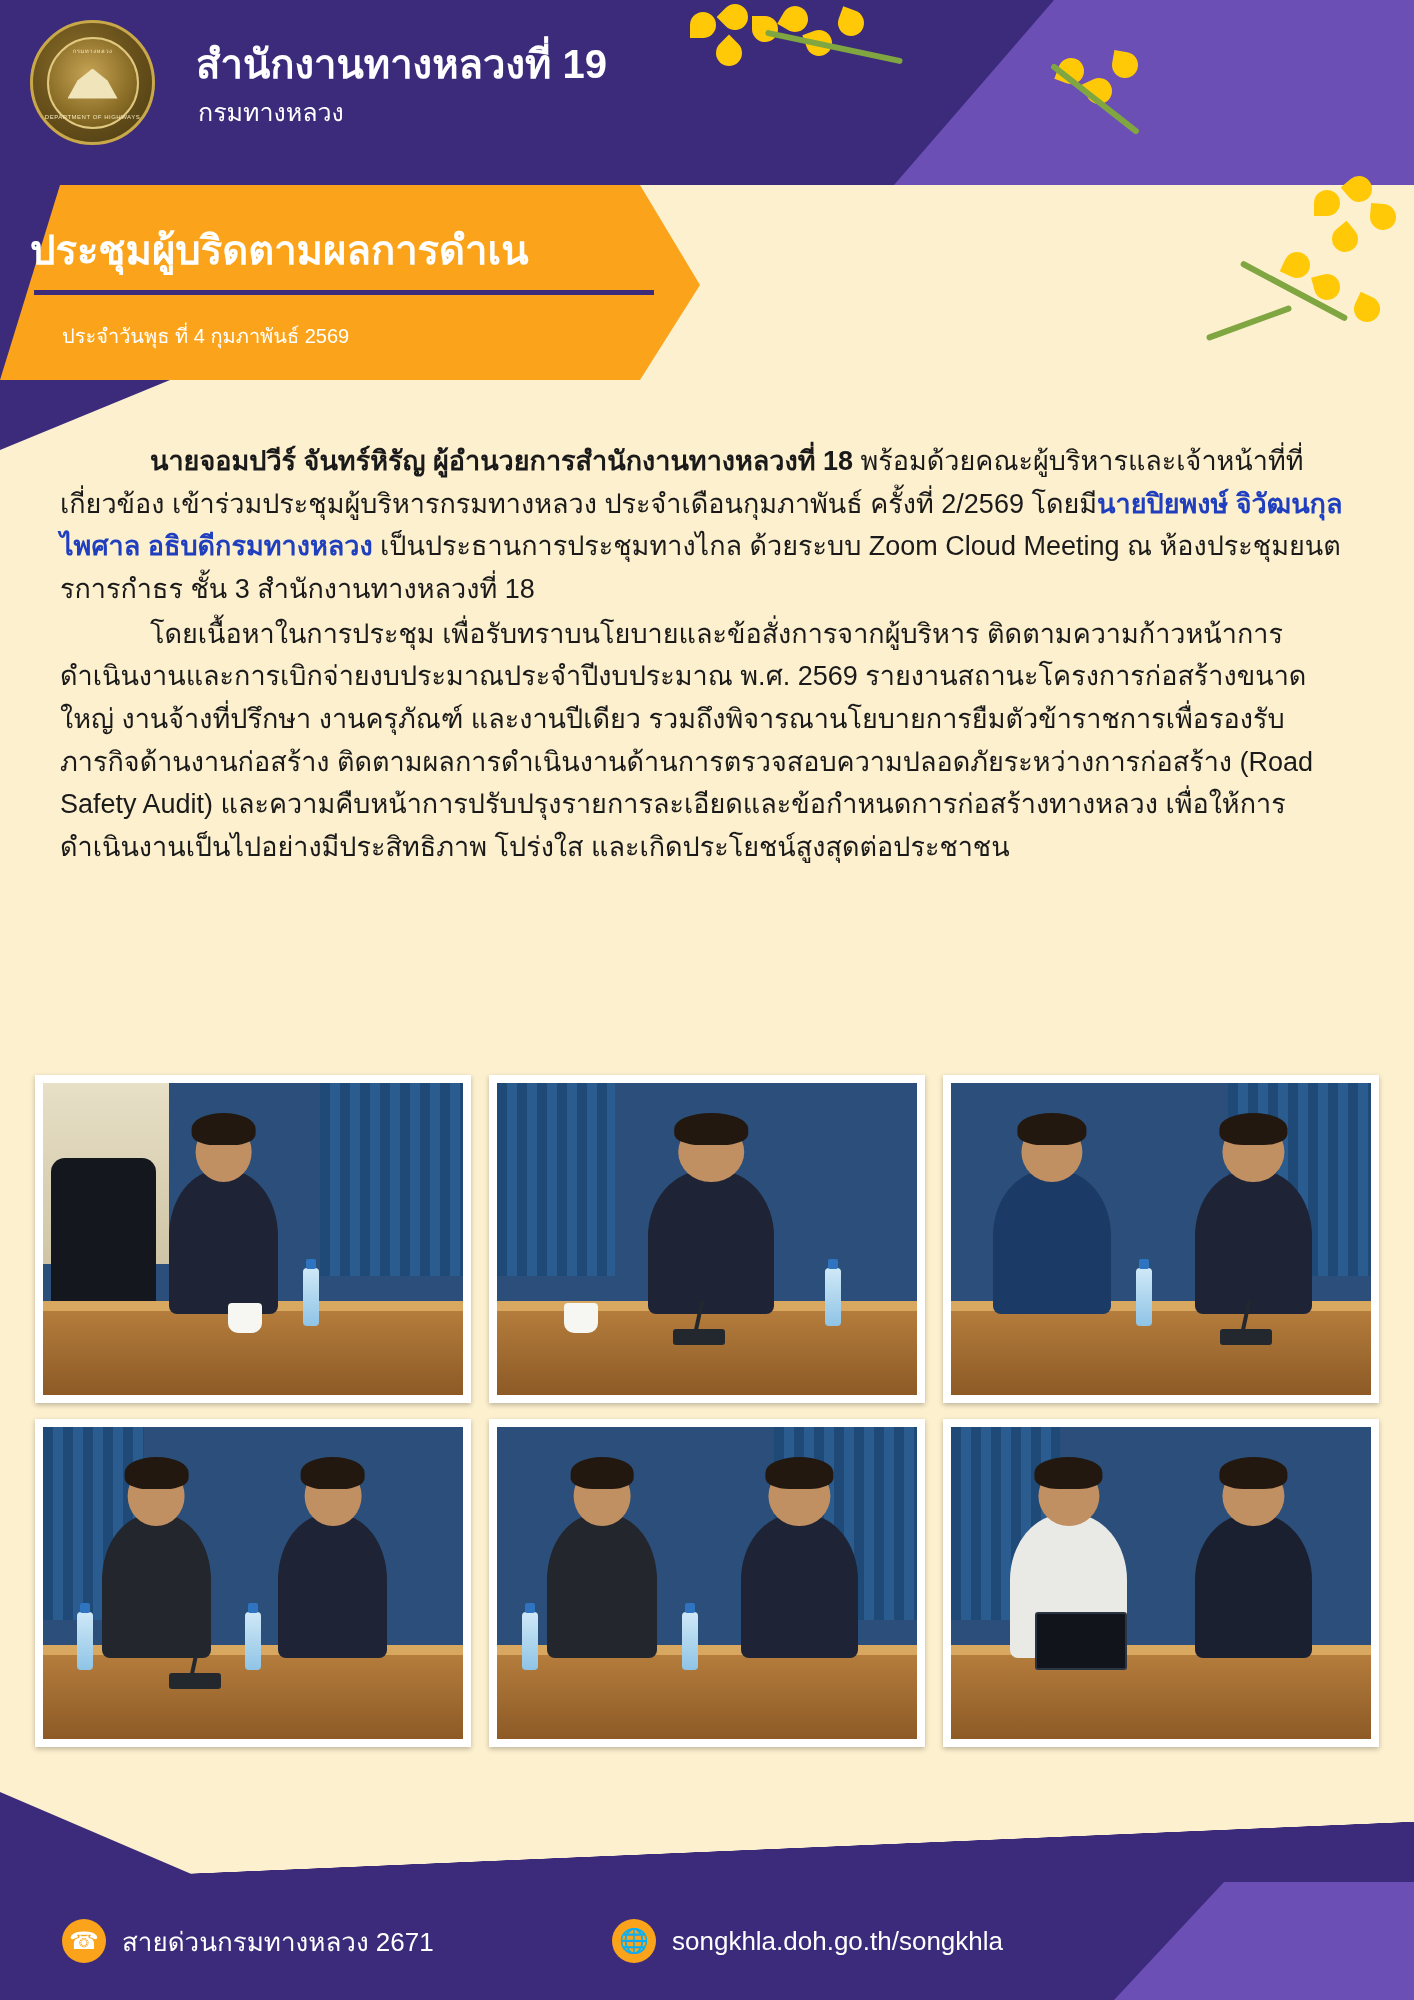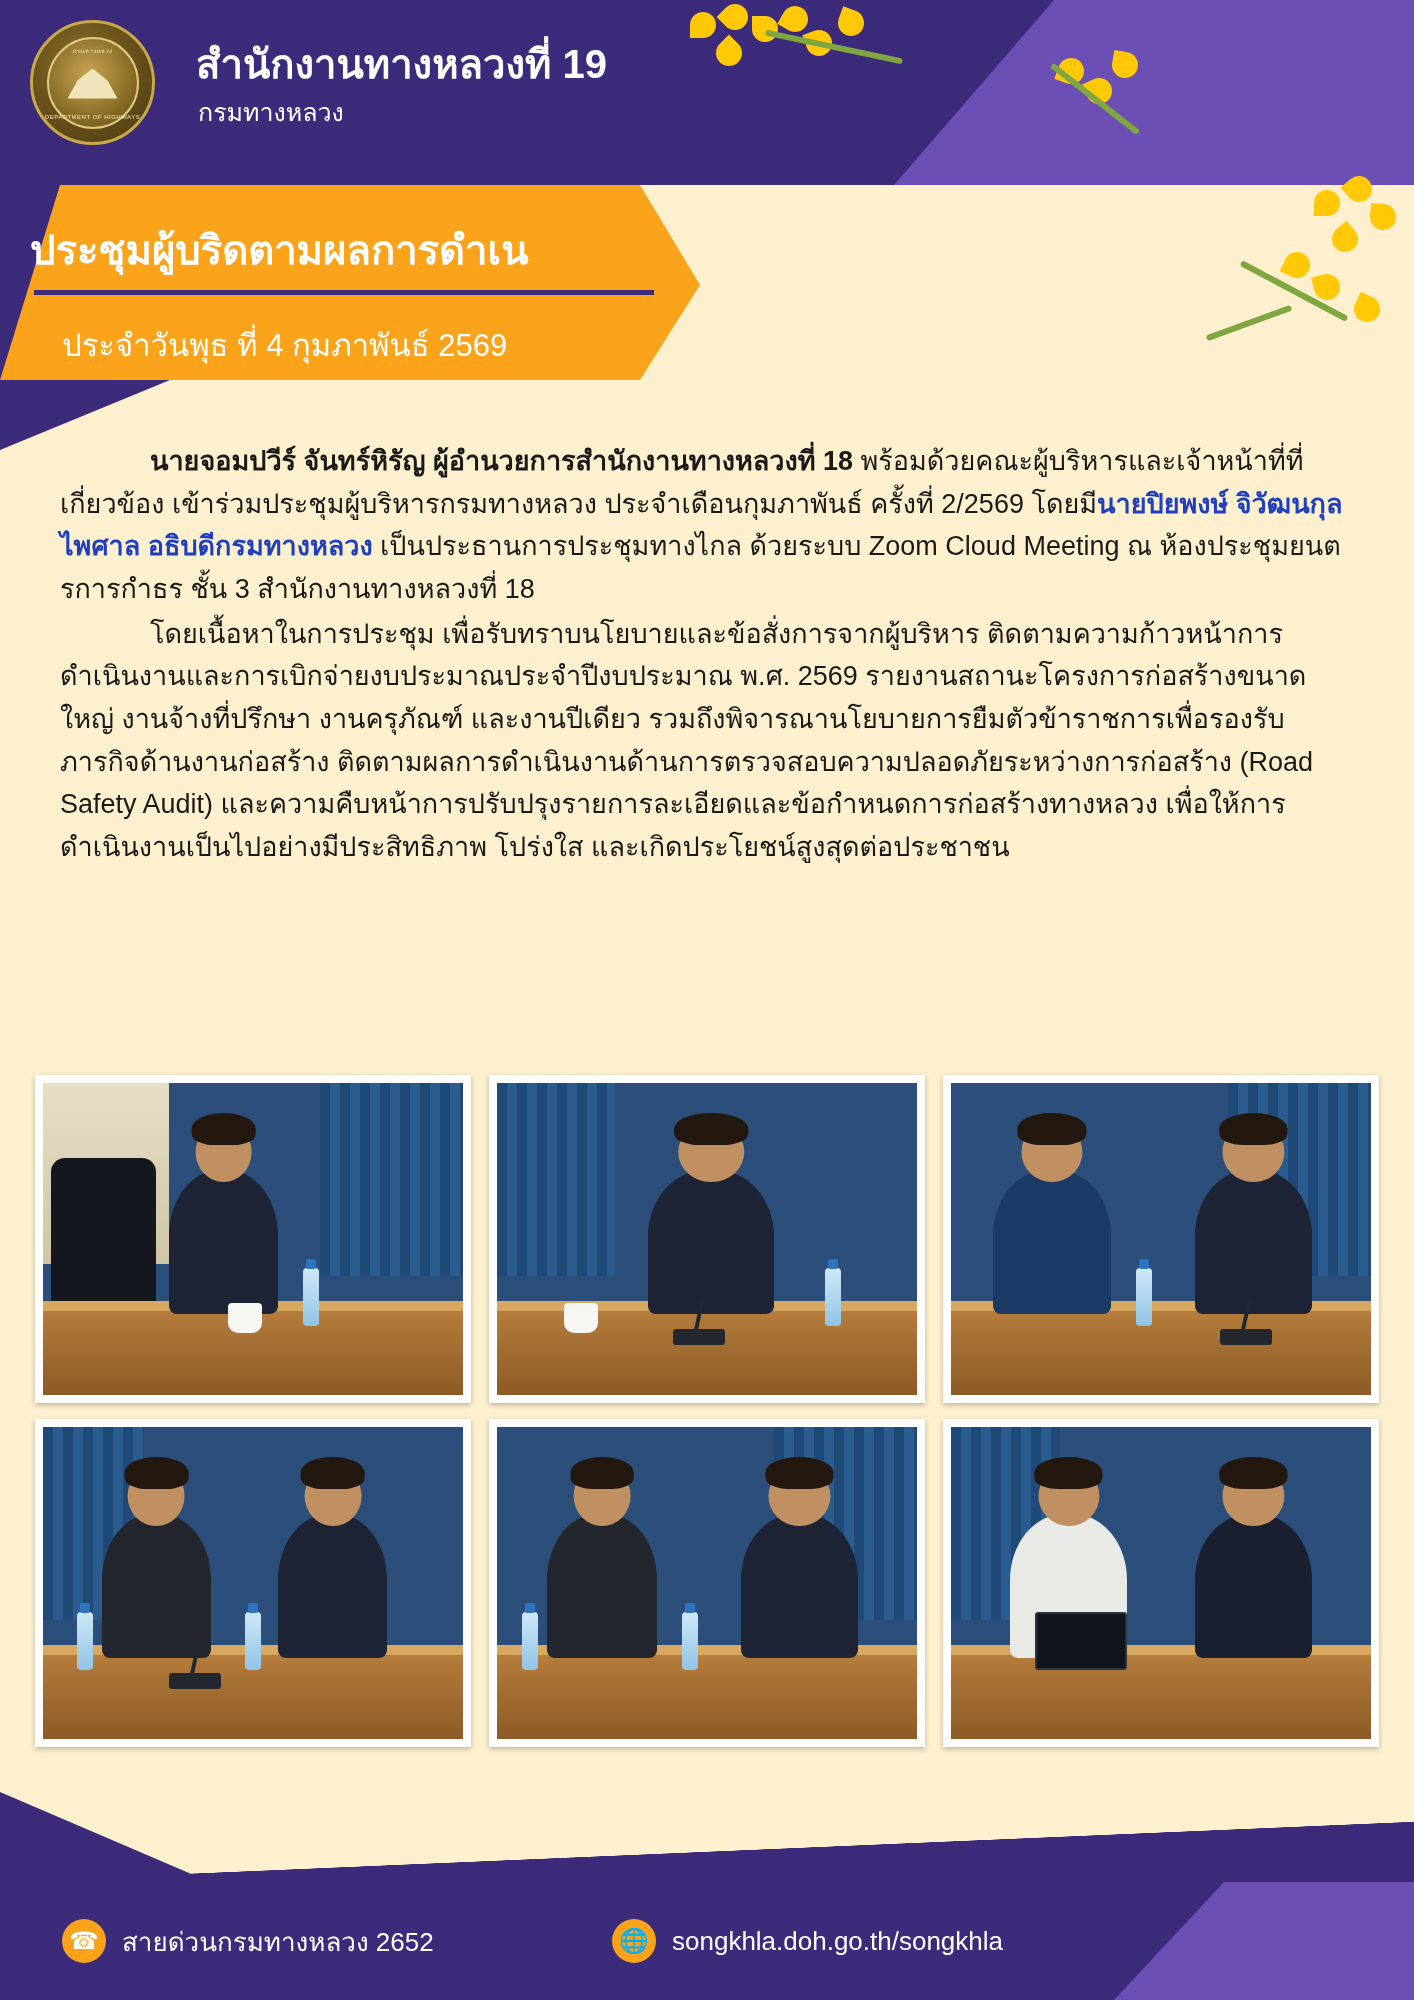--- a/index.html
+++ b/index.html
@@ -116,21 +116,21 @@
   .banner-rule {
     position: absolute;
     left: 34px; top: 290px;
     width: 620px; height: 5px;
     background: #3B2B7A;
     z-index: 7;
   }
   .banner-date {
     position: absolute;
     left: 62px; top: 320px;
-    font-size: 31px;
+    font-size: 20px;
     color: #ffffff;
     z-index: 7;
   }
   .banner-left-dark {
     position: absolute;
     top: 380px; left: 0;
     width: 170px; height: 70px;
     background: #3B2B7A;
     clip-path: polygon(0 0, 170px 0, 0 70px);
     z-index: 4;
@@ -450,20 +450,20 @@
 
 </div>
 
 <div class="footer-top-slope"></div>
 <div class="left-corner"></div>
 <div class="footer">
   <div class="footer-wedge"></div>
 
   <div class="footer-item fi1">
     <span class="circ-icon">☎</span>
-    <span>สายด่วนกรมทางหลวง 2652</span>
+    <span>สายด่วนกรมทางหลวง 2671</span>
   </div>
 
   <div class="footer-item fi2">
     <span class="circ-icon globe">🌐</span>
     <span>songkhla.doh.go.th/songkhla</span>
   </div>
 </div>
 
 </body></html>

